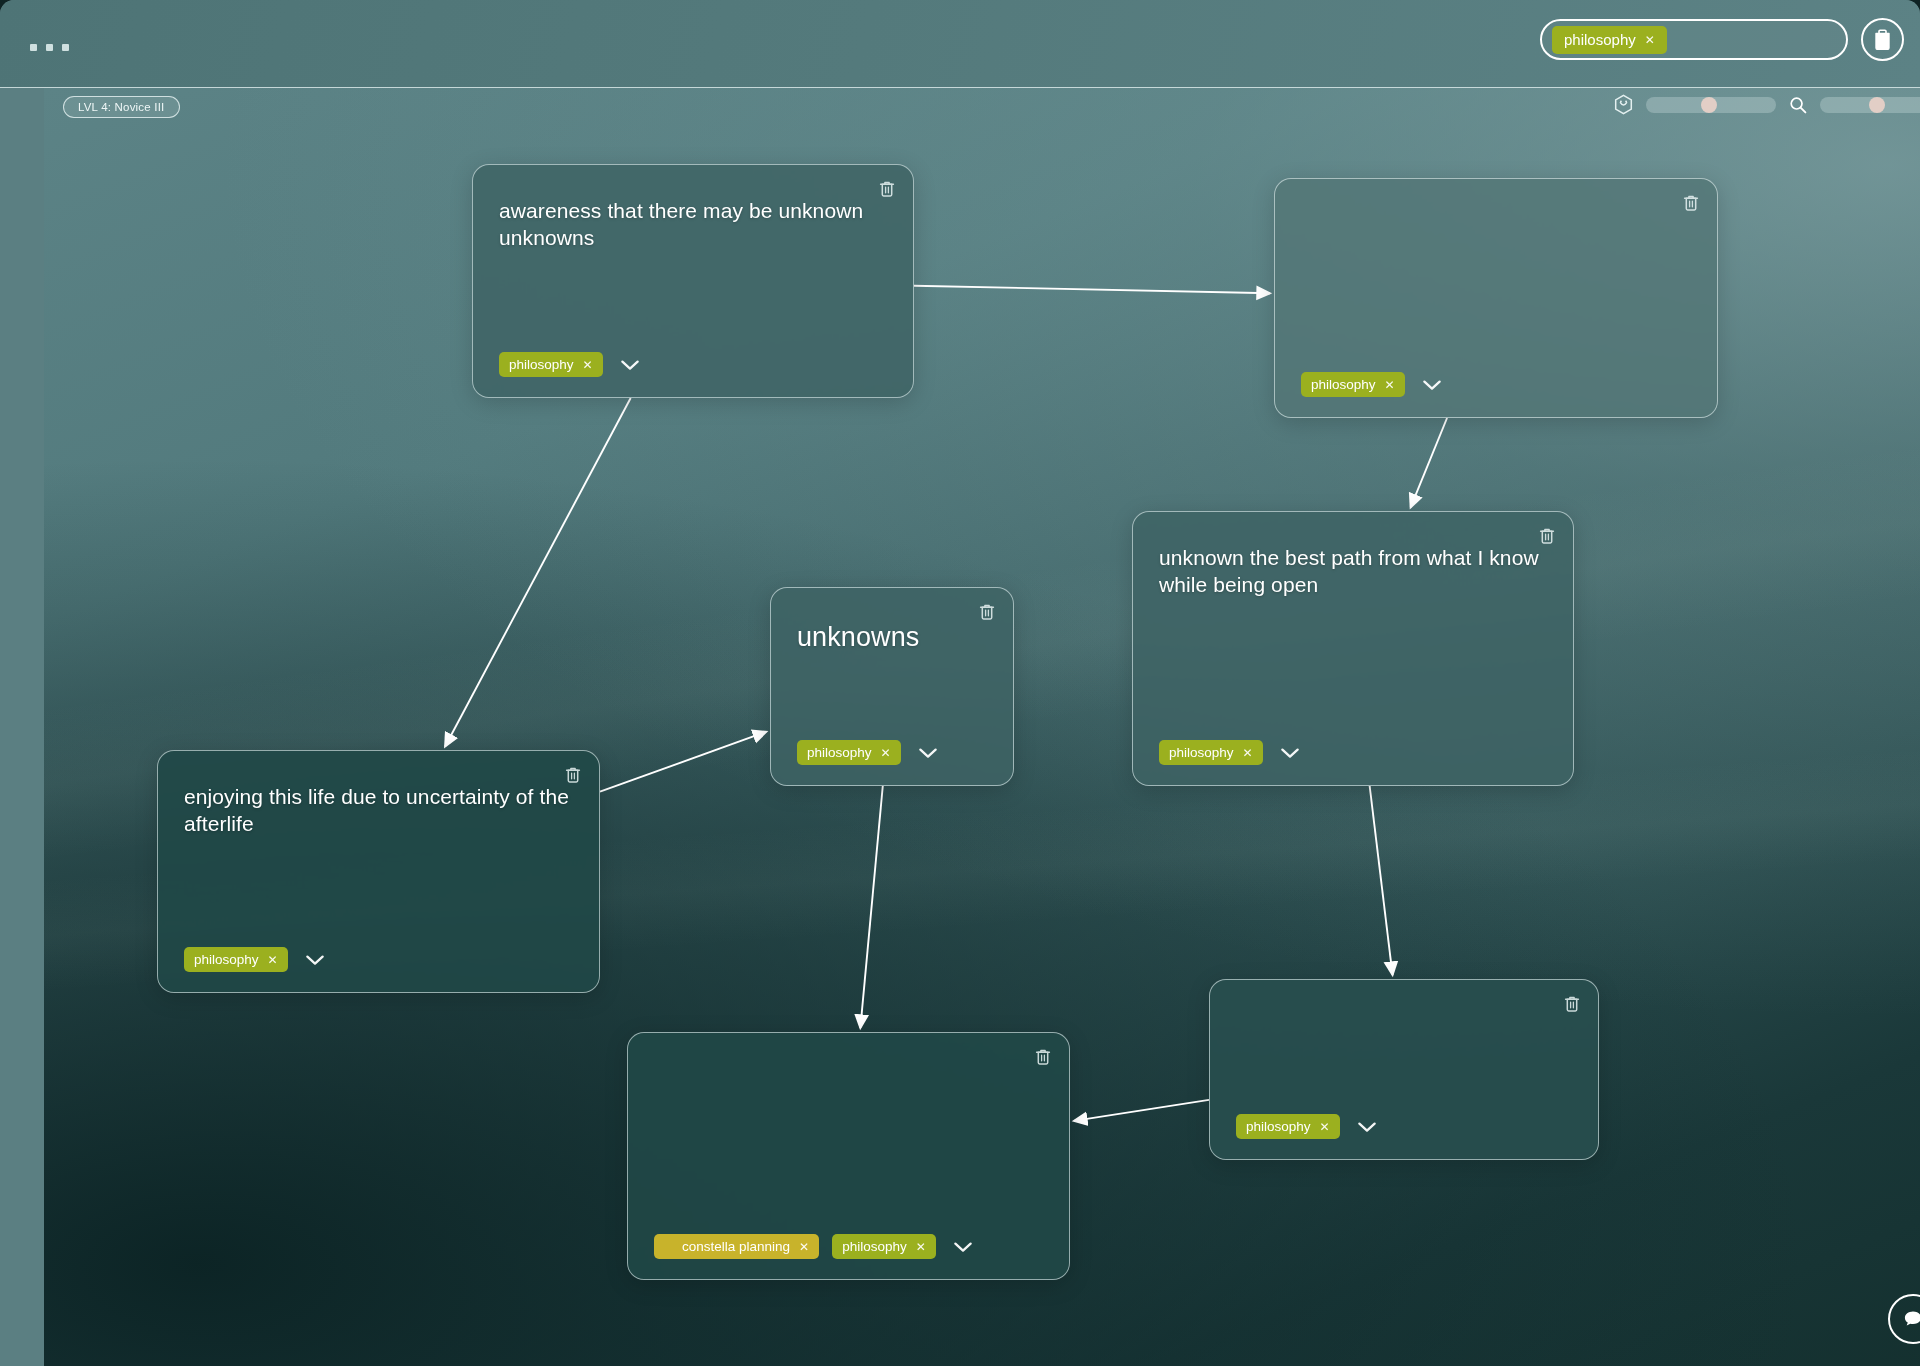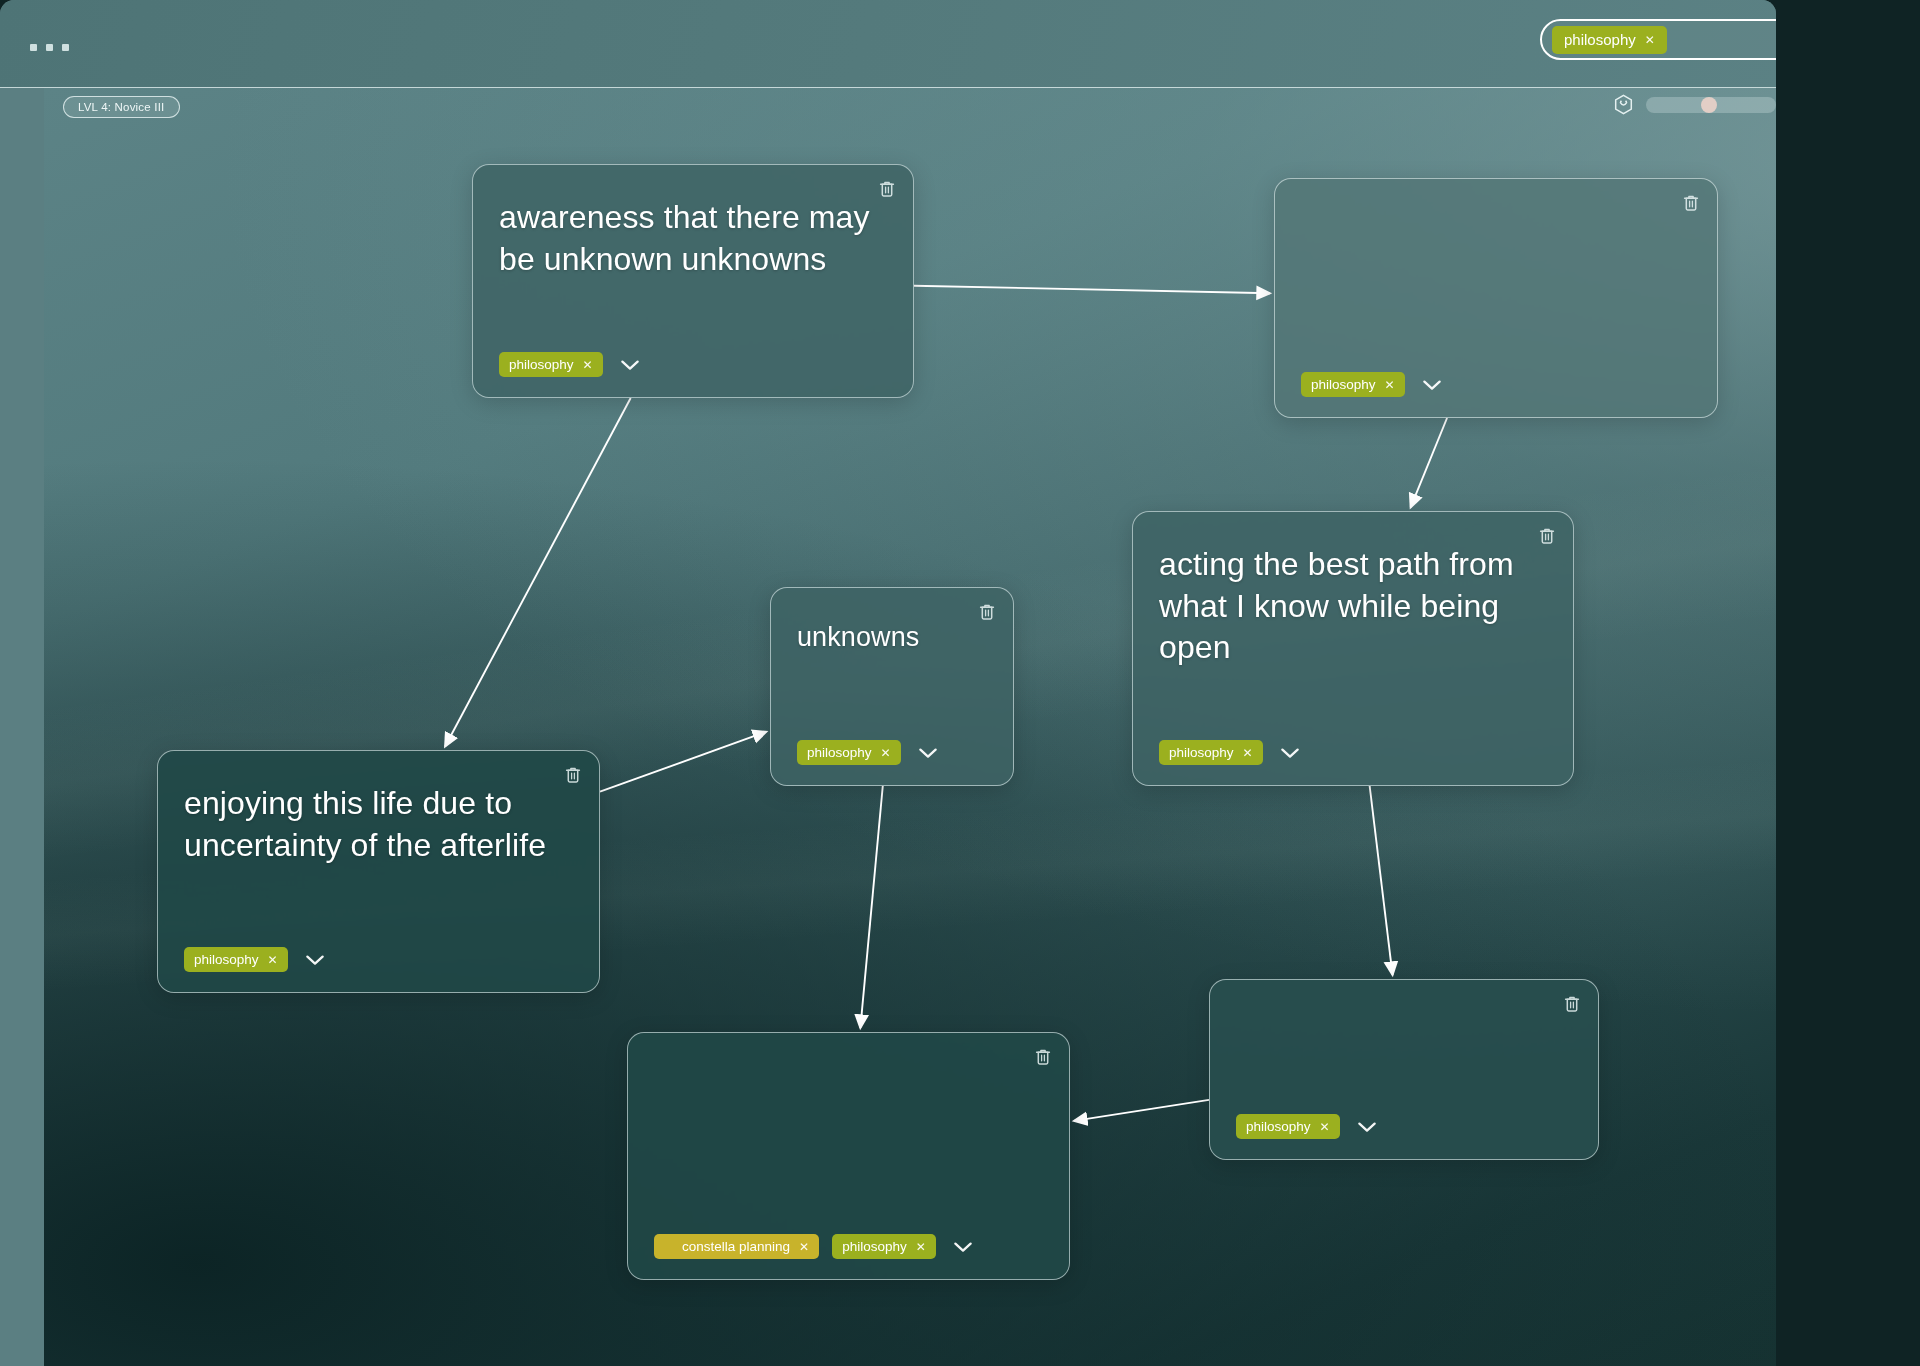--- a/index.html
+++ b/index.html
@@ -9,21 +9,21 @@
     width: 1920px;
     height: 1366px;
     overflow: hidden;
     font-family: "Liberation Sans", sans-serif;
     background: #0f2324;
   }
 
   
   #app {
     position: relative;
-    width: 1776px;
+    width: 1920px;
     height: 1366px;
     overflow: hidden;
     border-radius: 14px 14px 0 0;
     background: #5b7f82;
   }
 
   
   #titlebar {
     position: absolute;
     left: 0; top: 0;
@@ -154,21 +154,21 @@
   .node-card.tone-deep  { background: rgba(32,72,71,.90); justify-content: flex-end; }
 
   .card-trash {
     position: absolute;
     top: 14px; right: 16px;
     width: 20px; height: 20px;
     opacity: .85;
   }
   .card-text {
     color: #ffffff;
-    font-size: 32px;
+    font-size: 21px;
     line-height: 1.30;
     font-weight: 400;
     letter-spacing: .1px;
     margin-top: 10px;
     text-shadow: 0 1px 3px rgba(0,0,0,.25);
   }
   .card-footer {
     margin-top: auto;
     display: flex;
     align-items: center;
@@ -341,21 +341,21 @@
             </span>
           </div>
         </div>
         <div class="node-card tone-mid" style="left: 1088px; top: 423px; width: 442px; height: 275px;">
           <span class="card-trash"><svg width="20" height="20" viewBox="0 0 20 20">
               <path d="M3.6 5.2h12.8" stroke="#e8f2f2" stroke-width="1.5" stroke-linecap="round"></path>
               <path d="M7.9 5.2V3.6h4.2v1.6" fill="none" stroke="#e8f2f2" stroke-width="1.5" stroke-linejoin="round"></path>
               <path d="M5.3 5.2h9.4v10.4a1.3 1.3 0 0 1-1.3 1.3H6.6a1.3 1.3 0 0 1-1.3-1.3z" fill="none" stroke="#e8f2f2" stroke-width="1.5" stroke-linejoin="round"></path>
               <path d="M8.6 8.2v5.6M11.4 8.2v5.6" stroke="#e8f2f2" stroke-width="1.3" stroke-linecap="round"></path>
             </svg></span>
-          <div class="card-text">acting the best path from what I know while being open</div>
+          <div class="card-text">unknown the best path from what I know while being open</div>
           <div class="card-footer">
             <span class="tag-chip" style="background: rgb(155, 176, 31);">
               <span>philosophy</span>
               <span class="tag-x">✕</span>
             </span>
             <span style="display: inline-flex; margin-left: 4px;">
               <svg class="chev" viewBox="0 0 20 12">
                 <path d="M2.4 2.6 L10 9.6 L17.6 2.6" fill="none" stroke="#ffffff" stroke-width="2.3" stroke-linecap="round" stroke-linejoin="round"></path>
               </svg>
             </span>

